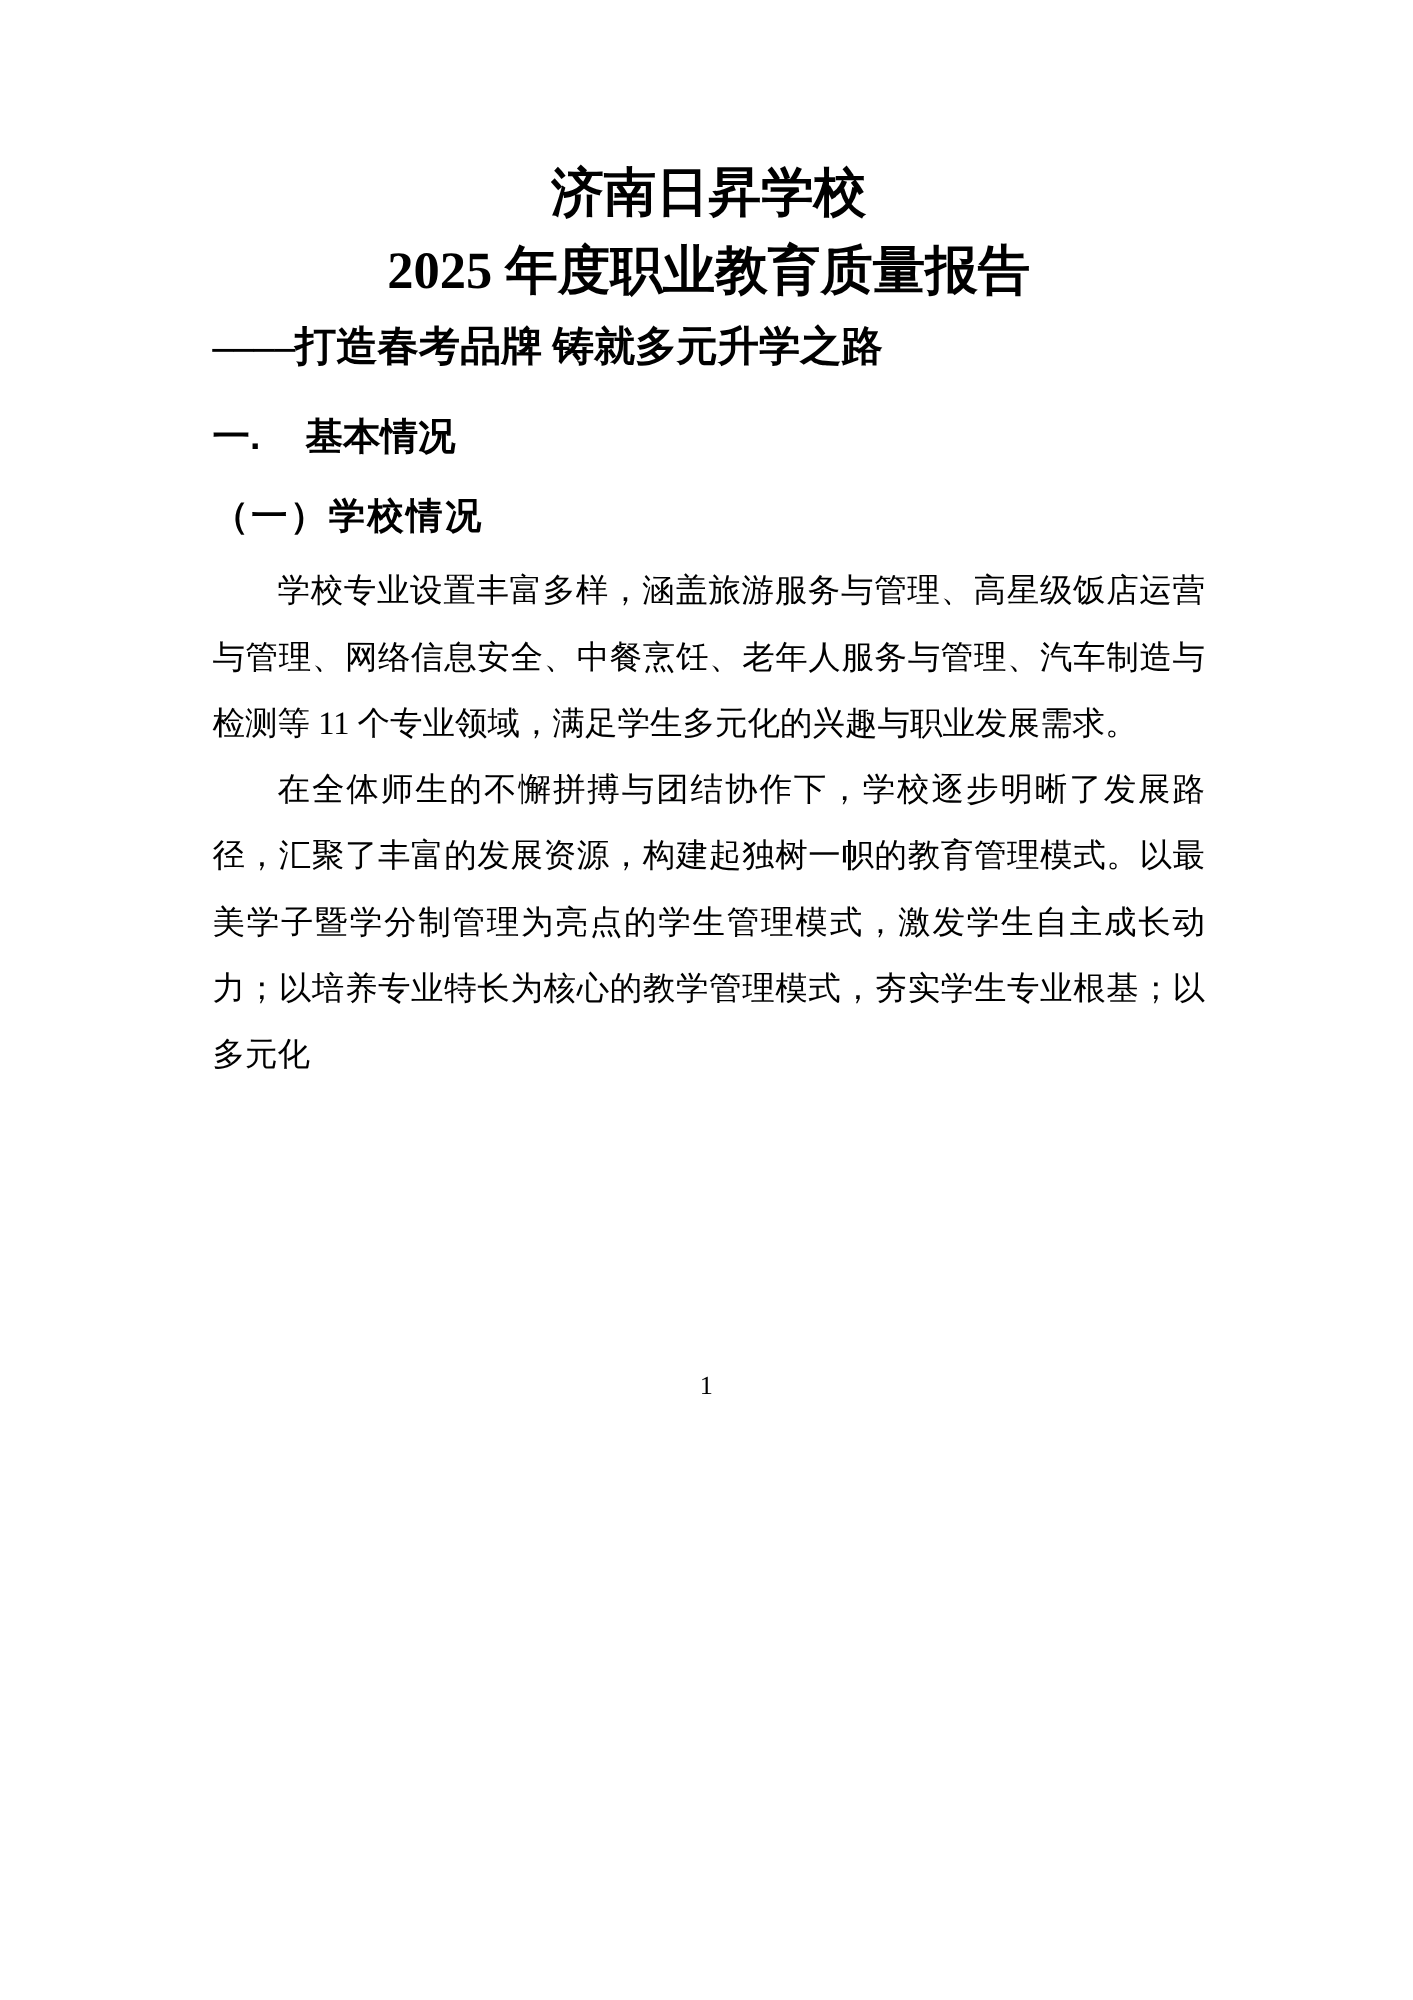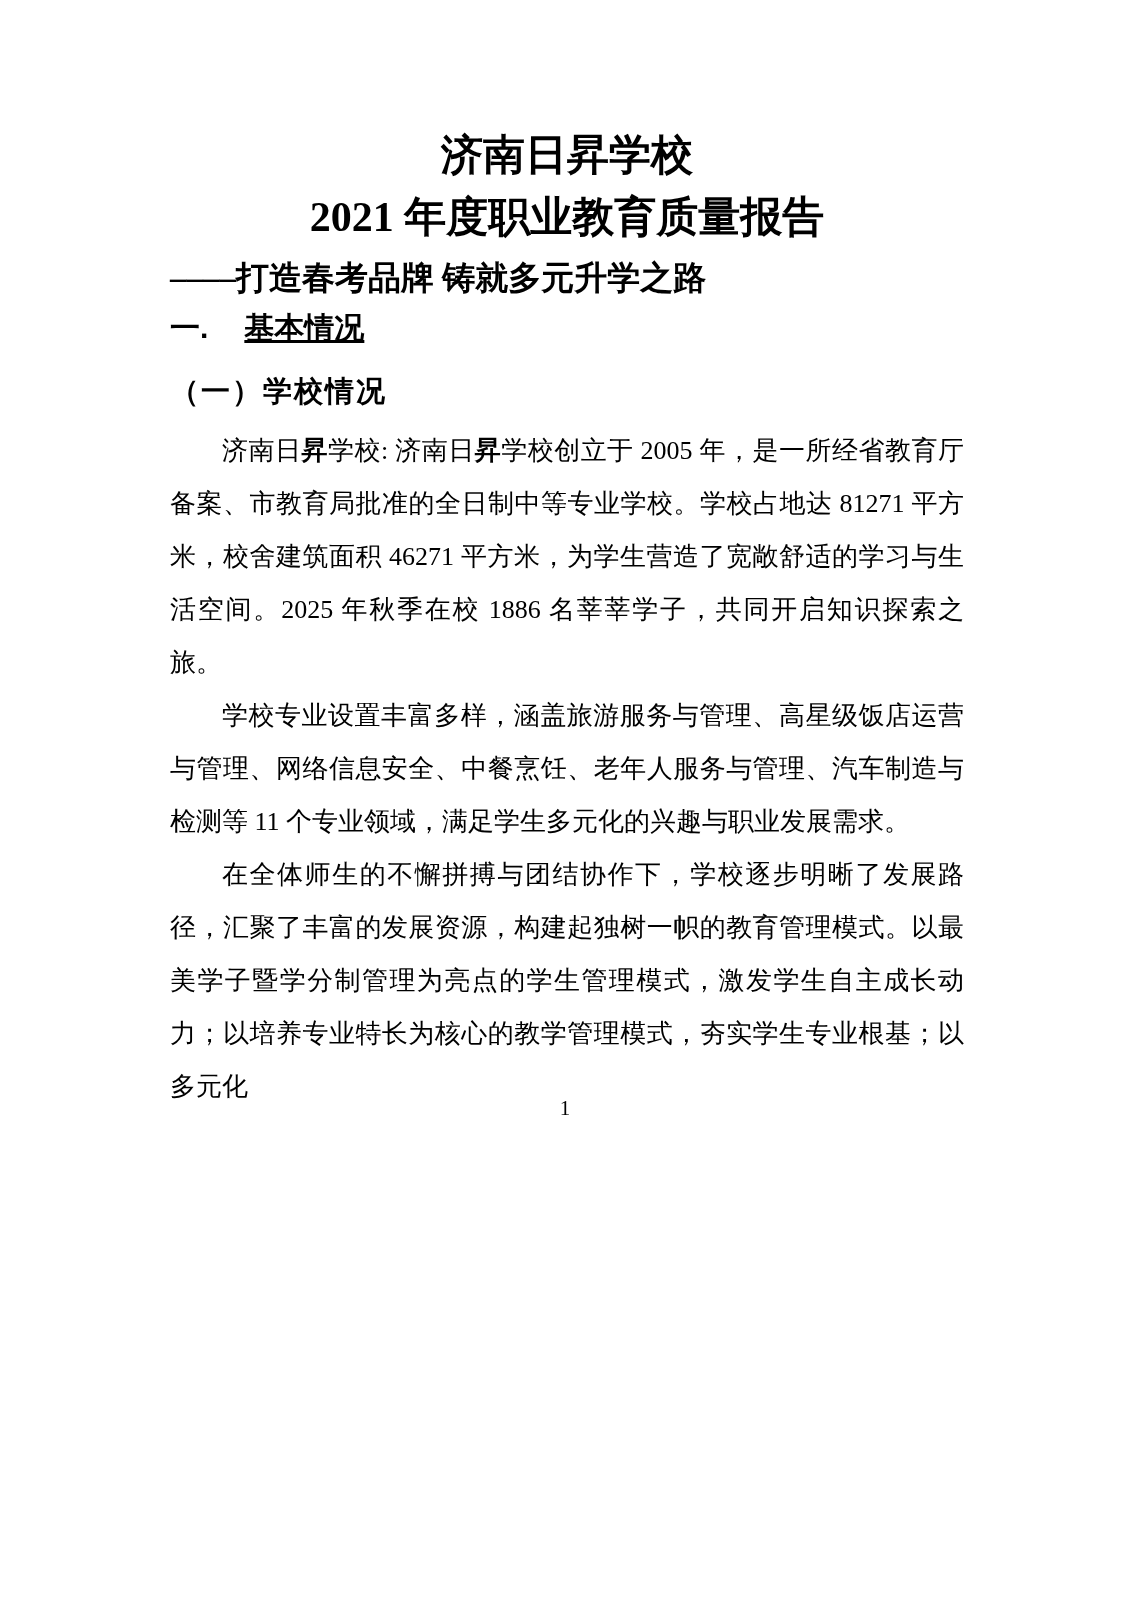--- a/index.html
+++ b/index.html
@@ -28,25 +28,25 @@
   }
   .subtitle {
     text-align: left;
     font-size: 33px;
     font-weight: bold;
     line-height: 56px;
     margin-top: 2px;
     white-space: nowrap;
   }
   .section-heading {
+    margin-top: 22px;
     font-family: "Liberation Sans", "DejaVu Sans", sans-serif;
     font-size: 30px;
     font-weight: bold;
     line-height: 44px;
-    text-decoration: underline;
   }
   .section-heading .num {
     display: inline-block;
     margin-right: 36px;
   }
   .subsection-heading {
     margin-top: 20px;
     font-size: 29px;
     font-weight: bold;
     line-height: 42px;
@@ -76,31 +76,30 @@
     line-height: 24px;
   }
 </style>
 </head>
 <body>
 
 <div class="page">
 
   <div class="title-line">济南日昇学校</div>
 
-  <div class="title-line">2021 年度职业教育质量报告</div>
+  <div class="title-line">2025 年度职业教育质量报告</div>
 
   <div class="subtitle">––––打造春考品牌 铸就多元升学之路</div>
 
   <div class="section-heading">
     <span class="num">一.</span><span>基本情况</span>
   </div>
 
   <div class="subsection-heading">（一）学校情况</div>
 
   <div class="body-text" id="body-paragraphs">
-      <p><span>济南日</span><b class="alt-font">昇</b><span>学校: 济南日</span><b class="alt-font">昇</b><span>学校创立于 2005 年，是一所经省教育厅备案、市教育局批准的全日制中等专业学校。学校占地达 81271 平方米，校舍建筑面积 46271 平方米，为学生营造了宽敞舒适的学习与生活空间。2025 年秋季在校 1886 名莘莘学子，共同开启知识探索之旅。</span></p>
       <p><span>学校专业设置丰富多样，涵盖旅游服务与管理、高星级饭店运营与管理、网络信息安全、中餐烹饪、老年人服务与管理、汽车制造与检测等 11 个专业领域，满足学生多元化的兴趣与职业发展需求。</span></p>
       <p><span>在全体师生的不懈拼搏与团结协作下，学校逐步明晰了发展路径，汇聚了丰富的发展资源，构建起独树一帜的教育管理模式。以最美学子暨学分制管理为亮点的学生管理模式，激发学生自主成长动力；以培养专业特长为核心的教学管理模式，夯实学生专业根基；以多元化</span></p>
     </div>
 
   <div class="page-number">1</div>
 
 </div>
 
 </body></html>

